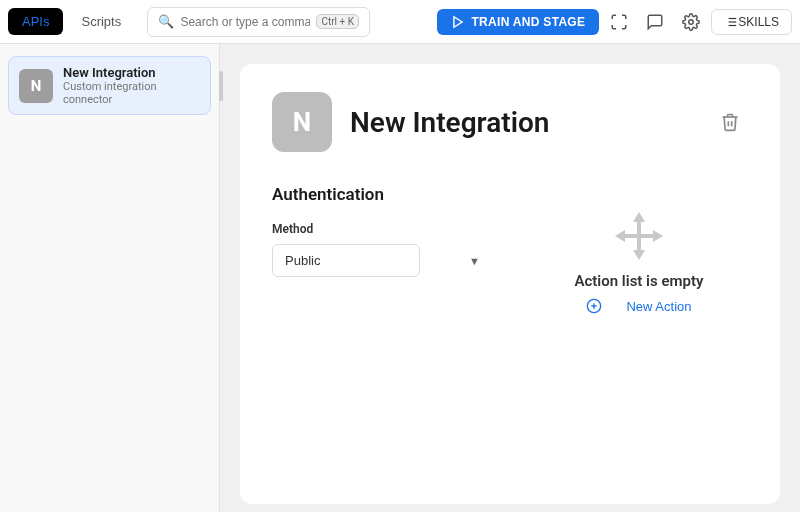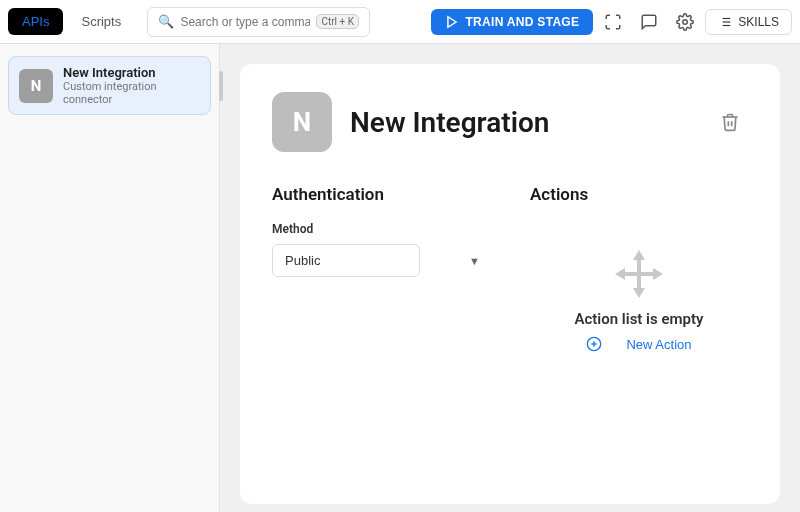--- a/index.html
+++ b/index.html
@@ -90,21 +90,20 @@
       border: none;
       background: transparent;
       border-radius: 6px;
       cursor: pointer;
       color: #555;
       font-size: 16px;
     }
     .skills-btn {
       display: flex;
       align-items: center;
-      gap: 6px;
       border: 1px solid #ddd;
       background: white;
       border-radius: 6px;
       padding: 5px 12px;
       font-size: 12px;
       font-weight: 500;
       cursor: pointer;
       color: #333;
     }
 
@@ -405,21 +404,20 @@
             <select class="method-select">
               <option>Public</option>
               <option>Private</option>
               <option>OAuth2</option>
             </select>
             <span class="select-arrow">▼</span>
           </div>
         </div>
 
         <div>
-          <div class="section-title">Actions</div>
           <div class="empty-state">
 
             <div class="drag-icon">
               <svg width="64" height="64" viewBox="0 0 64 64" fill="none">
                 <path d="M32 8 L38 18 L34 18 L34 30 L46 30 L46 26 L56 32 L46 38 L46 34 L34 34 L34 46 L38 46 L32 56 L26 46 L30 46 L30 34 L18 34 L18 38 L8 32 L18 26 L18 30 L30 30 L30 18 L26 18 Z" fill="#c8c8c8"></path>
               </svg>
             </div>
             <div class="empty-title">Action list is empty</div>
             <button class="new-action-btn">
               <svg width="16" height="16" viewBox="0 0 24 24" fill="none" stroke="#1a73e8" stroke-width="2">

